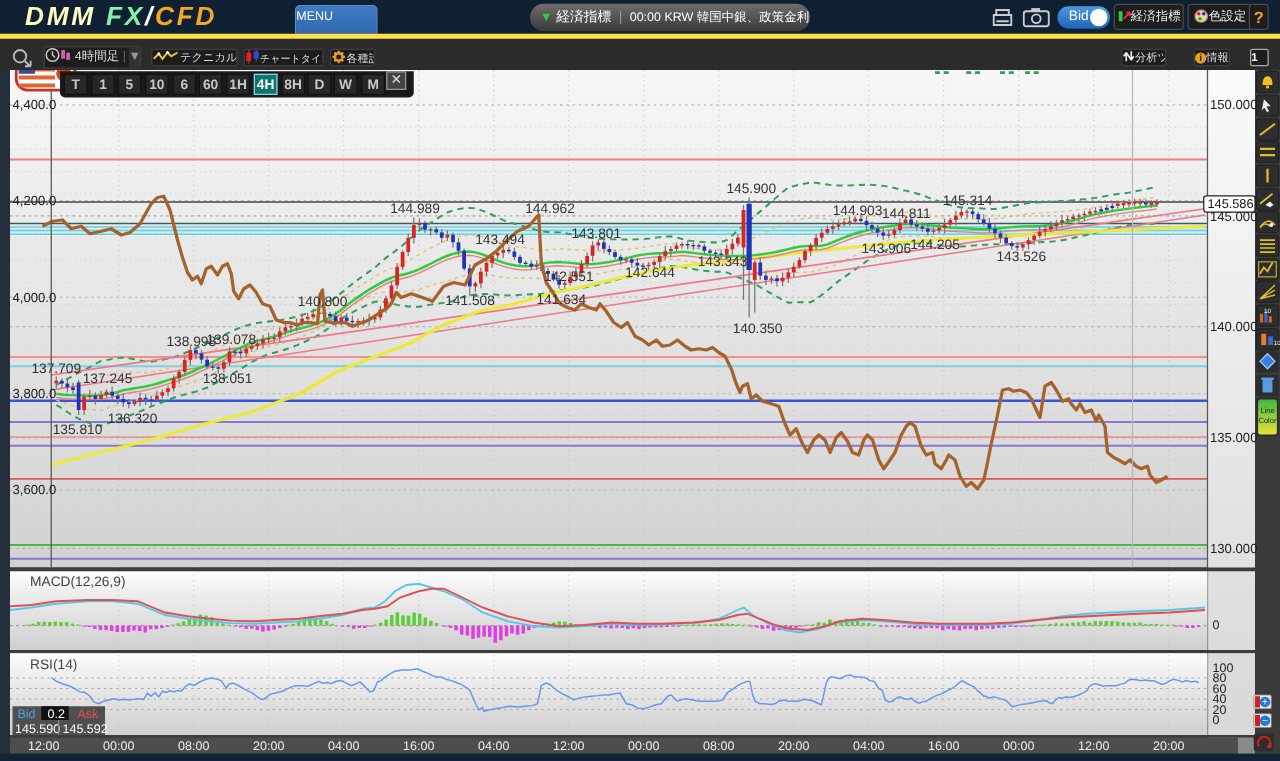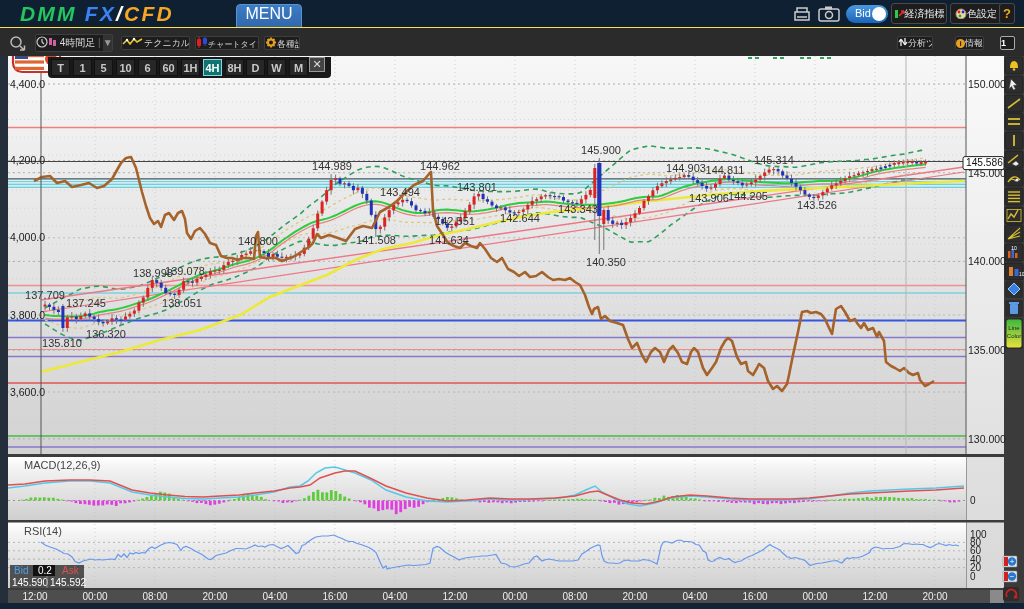--- a/index.html
+++ b/index.html
@@ -1,28 +1,29 @@
 <!DOCTYPE html>
 <html><head><meta charset="utf-8"><style>
 *{margin:0;padding:0;box-sizing:border-box}
 body{width:1024px;height:609px;overflow:hidden;font-family:"Liberation Sans",sans-serif;background:#122338;position:relative}
 #bar1{position:absolute;left:0;top:0;width:1024px;height:27px;background:#0f2033}
-#bar2{position:absolute;left:0;top:27px;width:1024px;height:29px;background:#2b2b2b;border-top:1px solid #fde047}
+#bar2{position:absolute;left:0;top:27px;width:1024px;height:29px;background:#2b2b2b;border-top:4px solid #fde047}
 .logo{position:absolute;left:20px;top:2px;font-style:italic;font-weight:bold;font-size:21px;letter-spacing:2.2px;color:#fff}
-#menu{position:absolute;left:236px;top:4px;width:66px;height:36px;background:linear-gradient(#3d7cc4,#2a5da0);border:1px solid #5a93d4;border-radius:4px;color:#fff;font-size:16px;text-align:center;line-height:18px}
+#menu{position:absolute;left:236px;top:4px;width:66px;height:36px;background:linear-gradient(#3d7cc4,#2a5da0);border:1px solid #5a93d4;border-radius:4px;color:#fff;font-size:10px;line-height:18px}
 #pill{position:absolute;left:424px;top:3px;overflow:hidden;width:224px;height:22px;background:linear-gradient(#6e6e6e,#383838);border-radius:11px;color:#fff;font-size:11px;line-height:22px;white-space:nowrap}
 .hbtn{position:absolute;top:3px;height:21px;background:#1d1d1d;border:1px solid #4a4a4a;border-radius:3px;color:#eee;font-size:10px;line-height:19px;text-align:center;white-space:nowrap;overflow:hidden}
 .tbtn{position:absolute;top:9px;height:13.5px;background:#1d1d1d;border:1px solid #3e3e3e;border-radius:2px;color:#ddd;font-size:9px;line-height:12px;white-space:nowrap;overflow:hidden}
 #tfbar{position:absolute;left:48px;top:57px;width:283px;height:21px;background:#191919;border-radius:0 0 4px 4px}
 .tf{position:absolute;top:2px;width:19px;height:17px;background:#272727;border:1px solid #111;color:#c8c8c8;font-size:11px;font-weight:bold;text-align:center;line-height:16px}
 </style></head>
 <body>
 <div id="bar1">
- <div class="logo"><span style="color:#22c55e">DMM</span><span style="color:#3b82f6"> FX</span><span style="color:#fff">/</span><span style="color:#f5a623">CFD</span></div>
+ <div class="logo"><span style="color:#fef9c3">DMM</span><span style="color:#86efac"> FX</span><span style="color:#fff">/</span><span style="color:#f5a623">CFD</span></div>
  <div id="menu">MENU</div>
+ <div id="pill"><span style="color:#2ecc40;font-size:10px;margin-left:8px">▼</span><span style="margin-left:3px">経済指標</span><span style="color:#999;margin:0 6px">|</span><span style="font-size:10px">00:00 KRW 韓国中銀、政策金利</span></div>
  <svg style="position:absolute;left:791px;top:5px" width="22" height="18">
       <path d="M4 7 h14 v8 h-14 z M6 7 V3 h10 v4 M6 12 h10" stroke="#ccc" stroke-width="1.5" fill="none"></path>
     </svg>
  <svg style="position:absolute;left:818px;top:5px" width="23" height="18">
       <rect x="1" y="4" width="20" height="12" rx="2" fill="none" stroke="#ccc" stroke-width="1.5"></rect>
       <rect x="7" y="1.5" width="7" height="3" fill="#ccc"></rect>
       <circle cx="11" cy="10" r="3.5" fill="none" stroke="#ccc" stroke-width="1.5"></circle>
     </svg>
  <div style="position:absolute;left:846px;top:5px;width:42px;height:18px;background:linear-gradient(#4a9ae0,#1d64b8);border-radius:9px;color:#fff;font-size:11px;line-height:17px;text-indent:9px">Bid<span style="position:absolute;right:2px;top:2px;width:14px;height:14px;background:#fff;border-radius:7px"></span></div>
  <div class="hbtn" style="left:891px;width:56px"><svg width="11" height="11" style="vertical-align:-2px">

